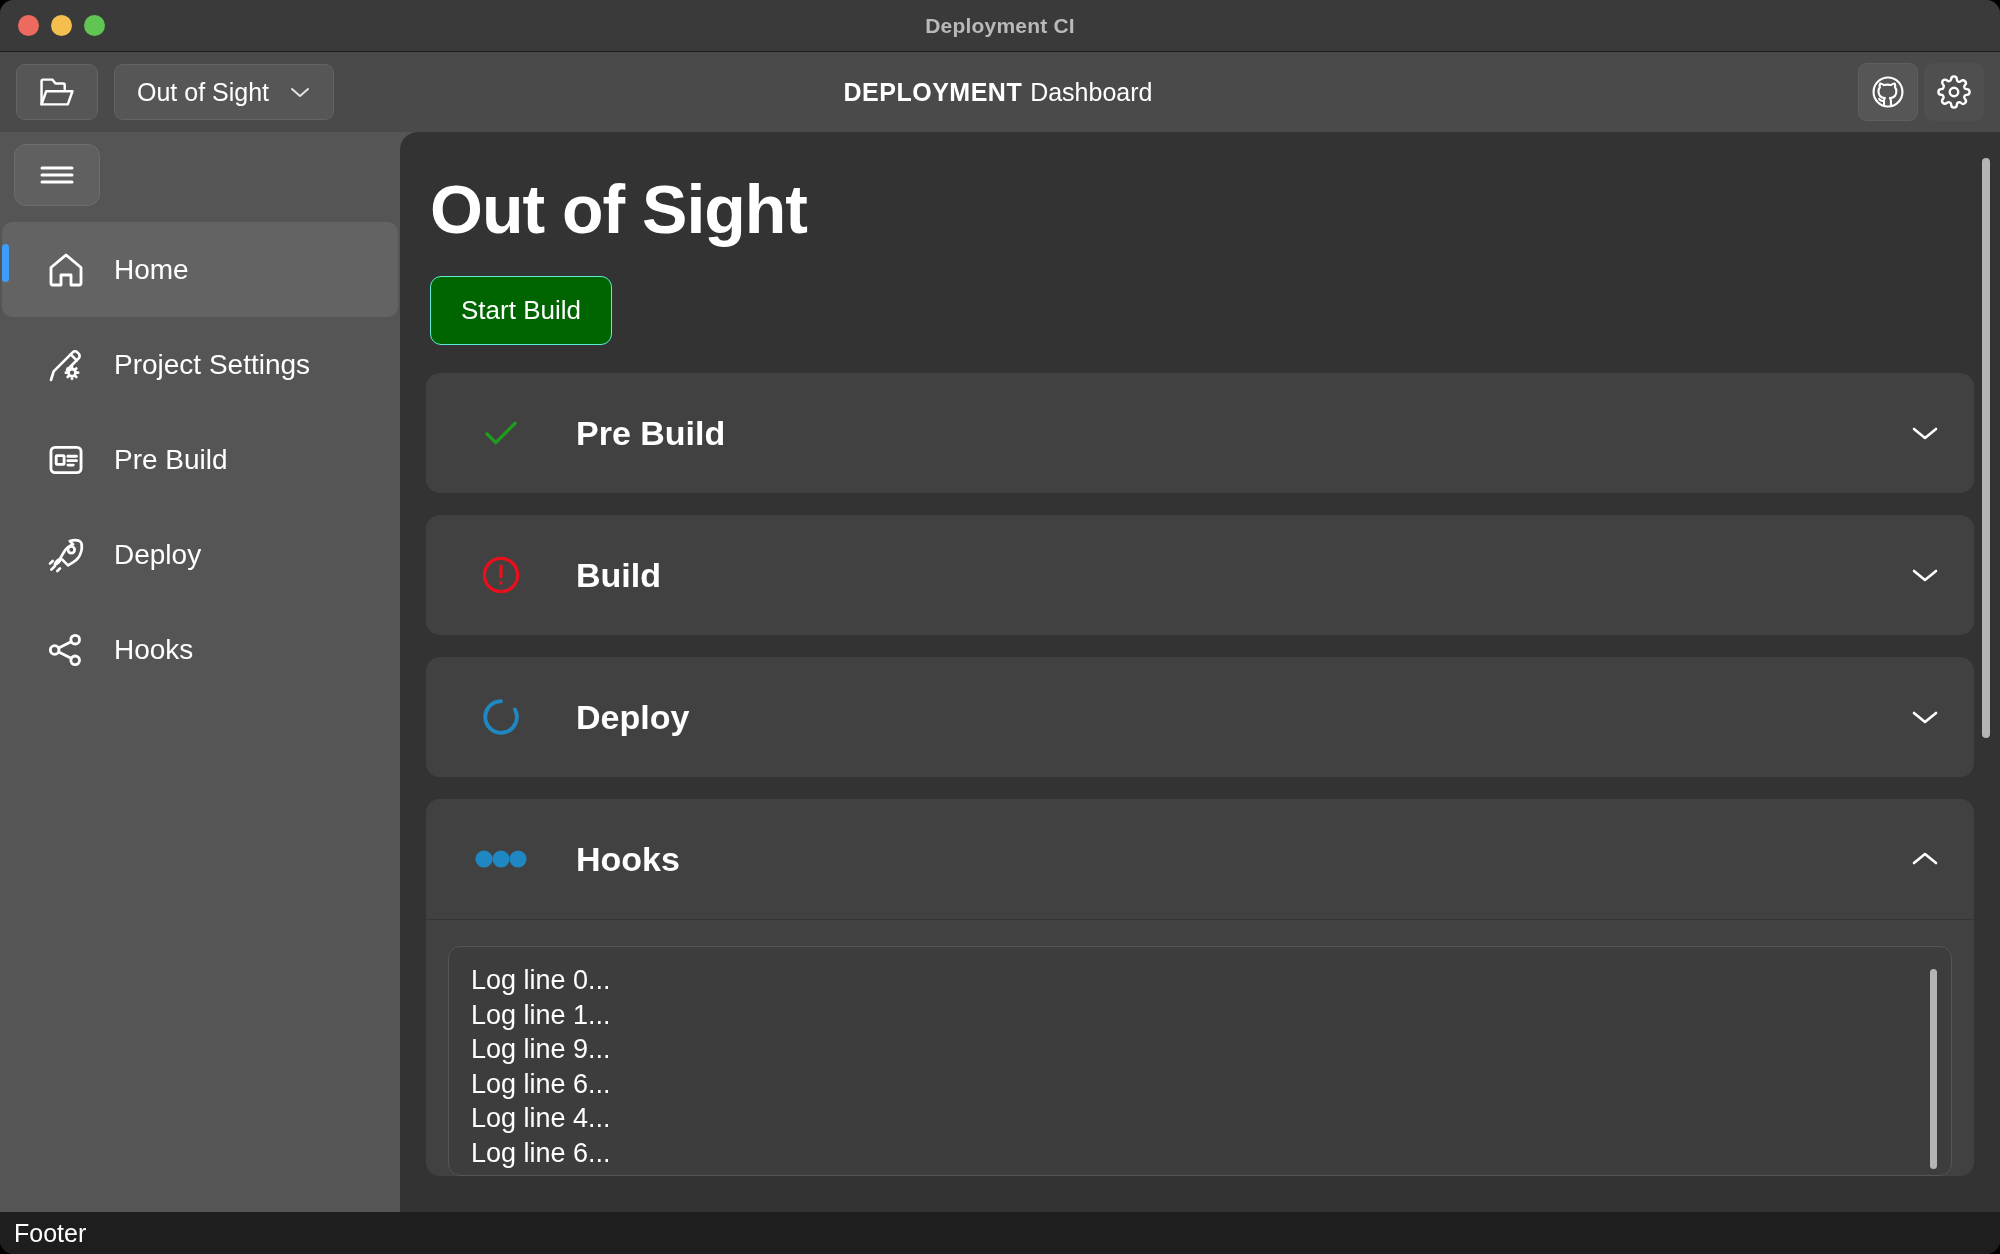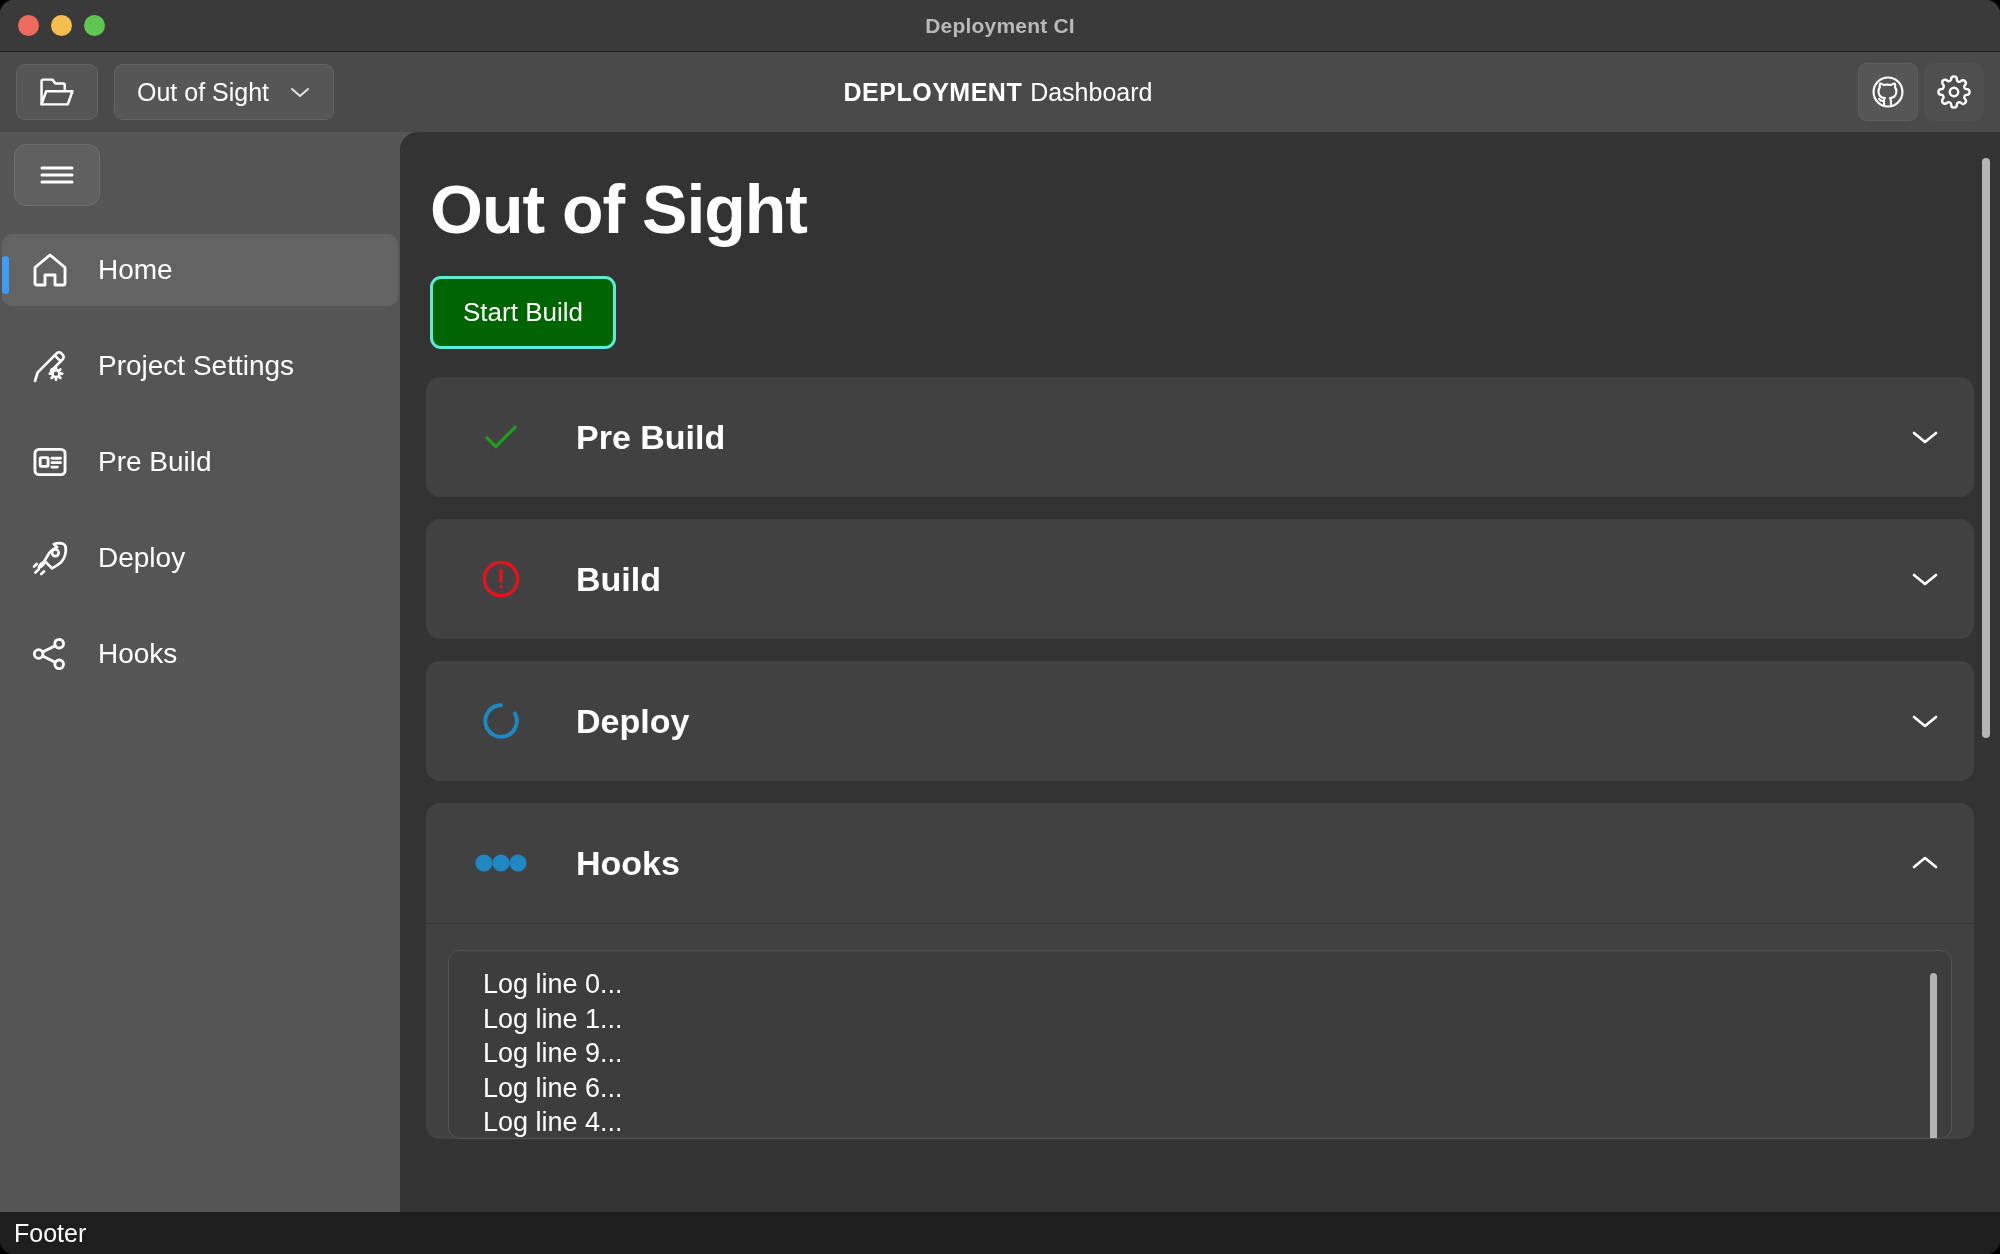--- a/index.html
+++ b/index.html
@@ -81,27 +81,27 @@
   .ham-btn {
     width: 86px; height: 62px;
     background: #606060;
     border: 1px solid #6e6e6e;
     border-radius: 12px;
     display: flex; align-items: center; justify-content: center;
     cursor: pointer;
   }
   .nav-item {
     position: relative;
-    height: 72px;
+    height: 95px;
     display: flex; align-items: center;
     gap: 26px;
-    padding-left: 26px;
+    padding-left: 42px;
     cursor: pointer;
     border-radius: 10px;
-    margin: 12px 2px;
+    margin: 0 2px;
   }
   .nav-item.active { background: #636363; }
   .nav-item.active::before {
     content: ""; position: absolute; left: 0; top: 22px;
     width: 7px; height: 38px; border-radius: 4px; background: #3d9dfb;
   }
   .nav-icon { width: 44px; height: 44px; display: flex; align-items: center; justify-content: center; flex: 0 0 44px; }
   .nav-label { font-size: 28px; color: #ffffff; }
 
   
@@ -115,21 +115,21 @@
     padding: 30px 26px 0 26px;
   }
   .page-title {
     font-size: 68px; font-weight: bold; color: #ffffff;
     letter-spacing: -1px;
     margin: 8px 0 0 4px;
   }
   .start-btn {
     margin: 28px 0 0 4px;
     background: #006400;
-    border: 3px solid #5eead4;
+    border: 1px solid #5eead4;
     border-radius: 11px;
     color: #fff;
     font-size: 26px;
     font-family: "Liberation Sans", sans-serif;
     padding: 18px 30px;
     cursor: pointer;
     display: inline-block;
   }
 
   .accordion { margin-top: 28px; }
@@ -150,23 +150,23 @@
     display: flex; align-items: center; justify-content: center;
   }
   .panel-title { font-size: 34px; font-weight: bold; color: #ffffff; }
   .panel-chev { margin-left: auto; display: flex; align-items: center; }
 
   .panel-body { border-top: 1px solid #353535; padding: 26px 22px 0 22px; }
   .log-box {
     background: #3d3d3d;
     border: 1px solid #555555;
     border-radius: 12px;
-    padding: 16px 34px;
+    padding: 16px 22px;
     position: relative;
-    height: 189px;
+    height: 230px;
     overflow: hidden;
   }
   .log-line { font-size: 27px; color: #ffffff; line-height: 1.28; white-space: pre; }
   .log-scroll {
     position: absolute; right: 14px; top: 22px;
     width: 7px; height: 200px;
     background: #b5b5b5; border-radius: 4px;
   }
 
   

